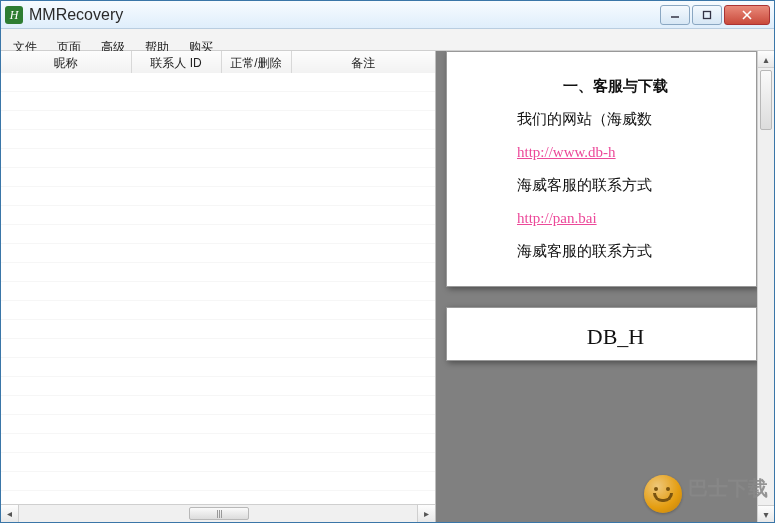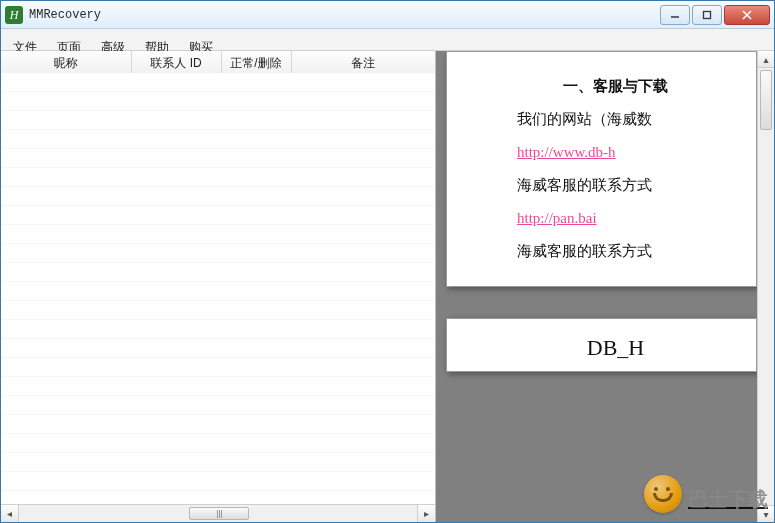--- a/index.html
+++ b/index.html
@@ -39,22 +39,21 @@
     font-style: italic;
     font-family: "Georgia", serif;
     font-size: 12px;
     line-height: 18px;
     text-align: center;
     margin-right: 6px;
   }
   .titlebar .title {
     flex: 1;
     color: #2a2a2a;
-    font-size: 12px;
-    font-family: Liberation Mono, monospace;
+    font-size: 16px;
   }
   .win-controls {
     display: flex;
     gap: 2px;
   }
   .win-btn {
     width: 30px;
     height: 20px;
     border: 1px solid #8aa7c2;
     border-radius: 3px;
@@ -202,21 +201,21 @@
     position:absolute; top:2px; left:2px; right:2px; height:60px;
     background: linear-gradient(#fafafa,#dcdcdc);
     border:1px solid #b8b8b8; border-radius:2px;
   }
   .doc-area {
     flex: 1;
     margin-right: 17px;
     overflow: hidden;
     display: flex;
     flex-direction: column;
-    gap: 31px;
+    gap: 20px;
     padding: 0 0 0 10px;
   }
   .doc-page {
     background: #fff;
     border: 1px solid #999;
     box-shadow: 2px 2px 6px rgba(0,0,0,0.4);
     padding: 18px 12px 18px 40px;
     font-family: "SimSun", serif;
     font-size: 15px;
     color: #111;
@@ -249,24 +248,23 @@
   
   .watermark {
     position: absolute;
     right: 6px;
     bottom: 6px;
     text-align: right;
     pointer-events: none;
   }
   .watermark .wm-badge {
     display: inline-flex;
-    align-items: flex-end;
+    align-items: flex-start;
     gap: 6px;
     opacity: 0.88;
-    text-decoration: underline;
   }
   .watermark .wm-circle {
     width: 38px;
     height: 38px;
     border-radius: 50%;
     background: radial-gradient(circle at 35% 30%, #ffd27a, #f2a100 60%, #c47e00);
     box-shadow: 0 1px 3px rgba(0,0,0,0.3);
     position: relative;
   }
   .watermark .wm-circle::after {

